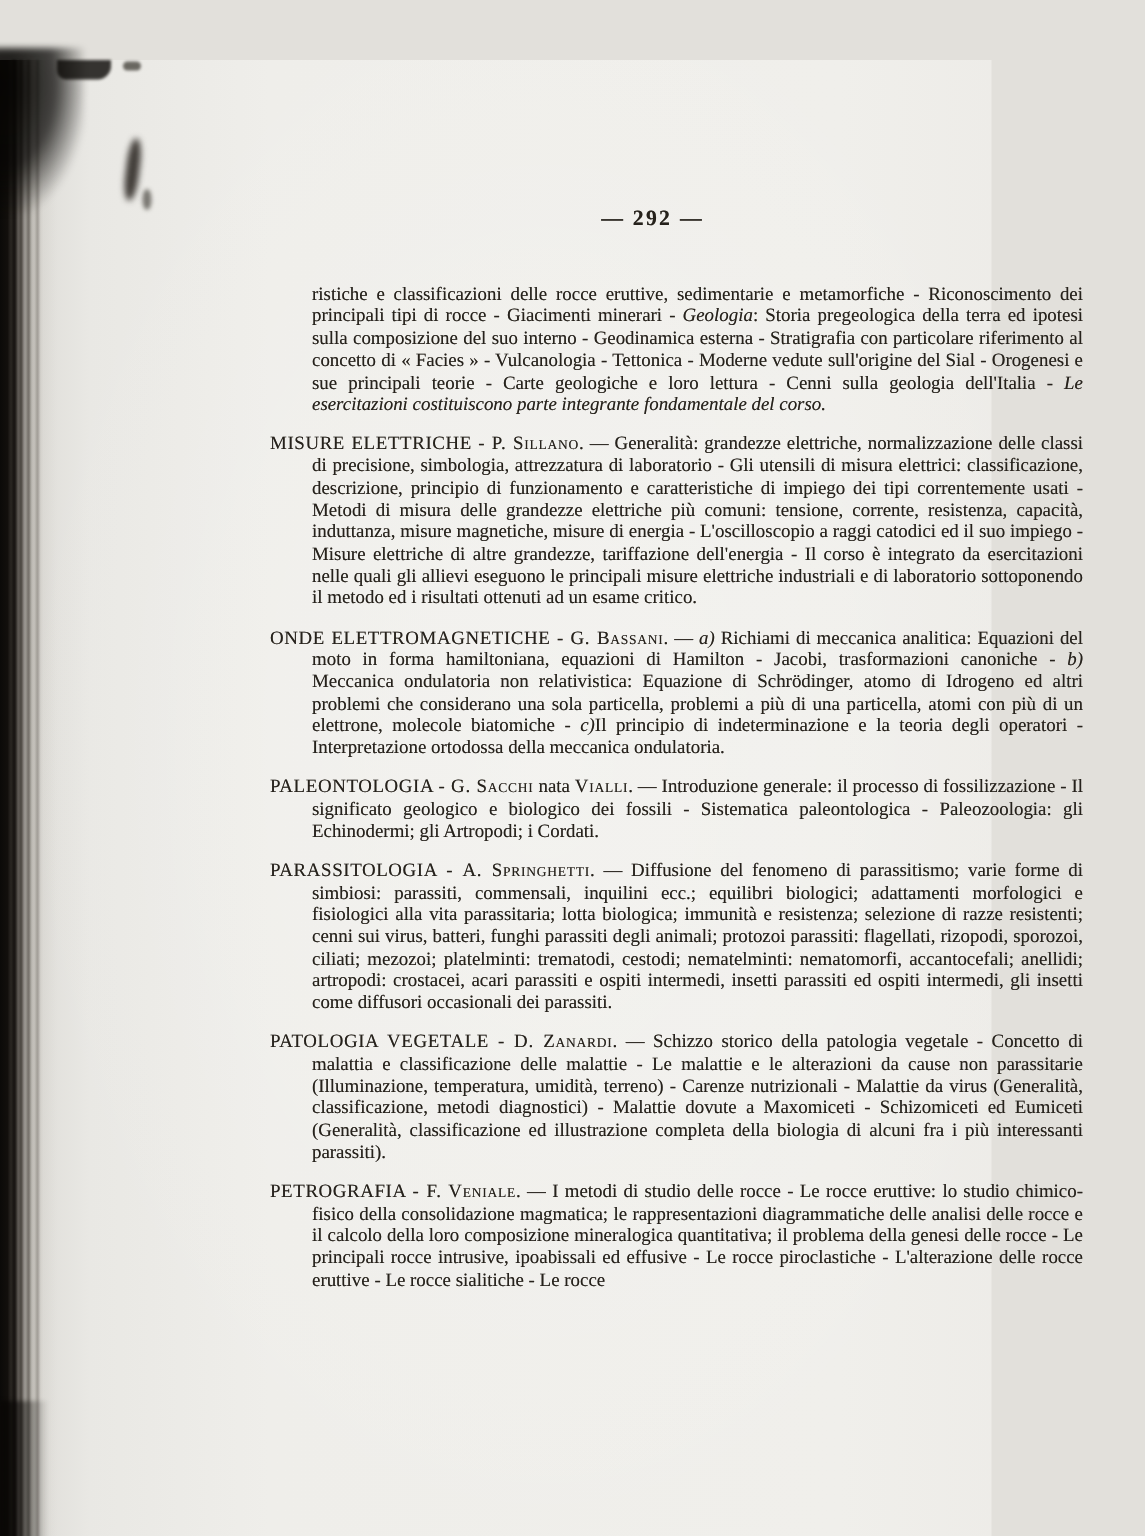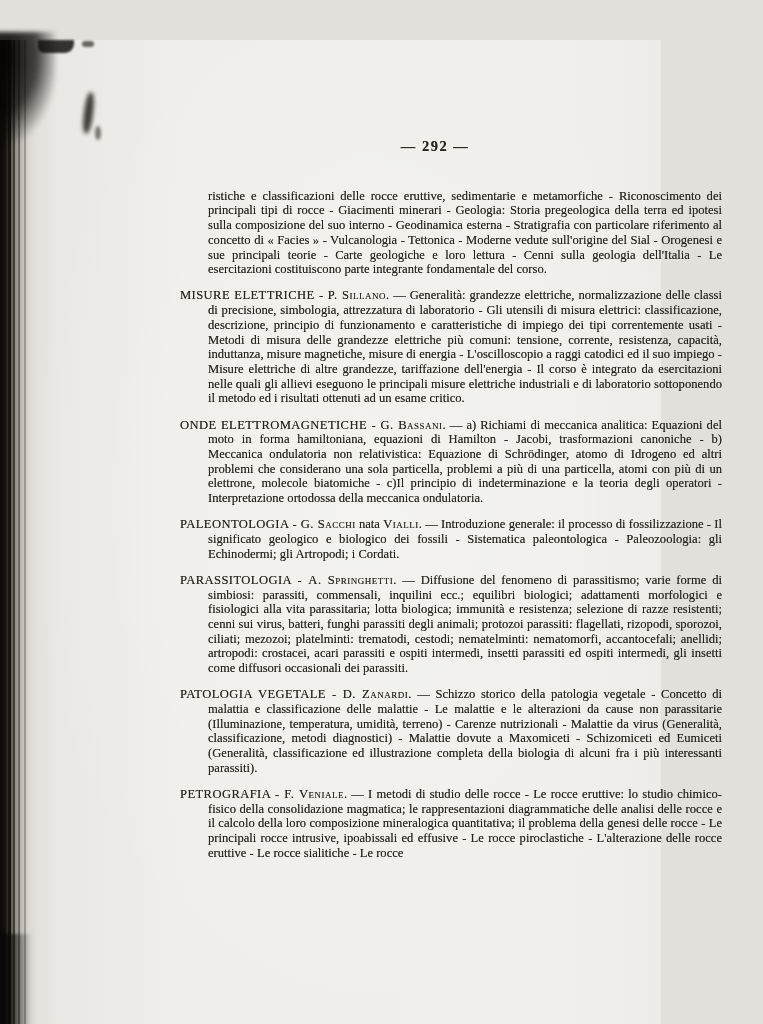--- a/index.html
+++ b/index.html
@@ -69,21 +69,21 @@
     text-align: center;
     font-size: 14.5px; font-weight: bold; letter-spacing: 1.5px;
     transform: translateX(-16px);
     margin-bottom: 35px;
   }
   .para { margin: 0 0 11.5px 0; padding-left: 28px; }
   .para.entry { text-indent: -28px; }
   .para.continuation { text-indent: 0; }
   .seg-caps { letter-spacing: 0.4px; }
   .seg-smallcaps { font-variant: small-caps; letter-spacing: 0.5px; font-family: Liberation Serif, serif; }
-  .seg-italic { }
+  .seg-italic { font-style: italic; }
 </style>
 </head>
 <body>
 
 <div class="scan">
 
   <div class="edge-band"></div>
   <div class="vline a"></div>
   <div class="vline b"></div>
   <div class="vline c"></div>

